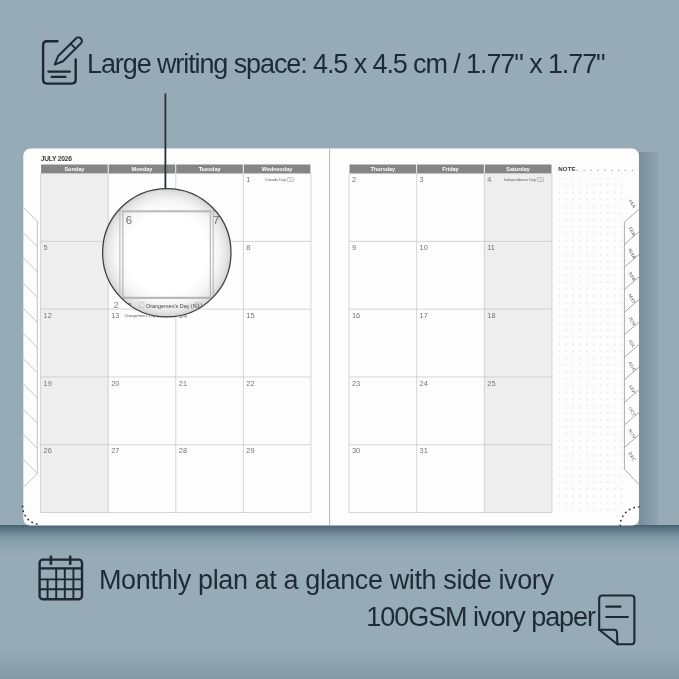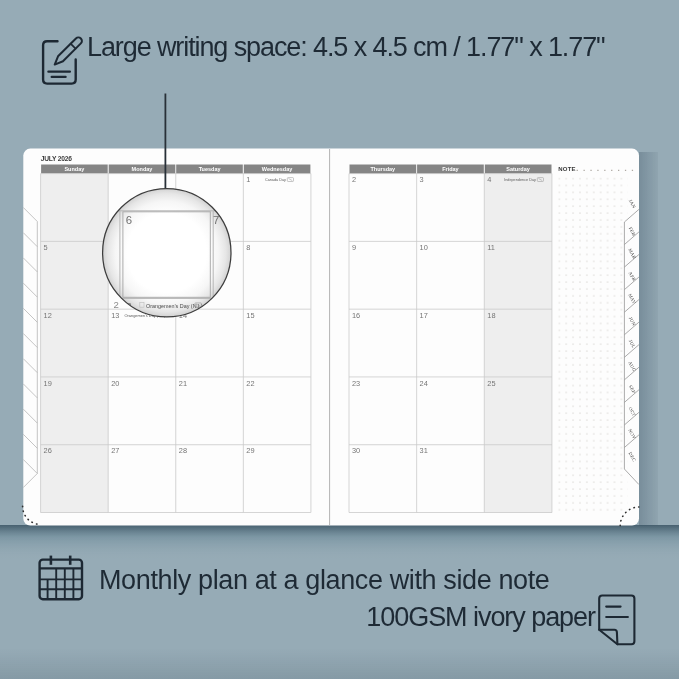--- a/index.html
+++ b/index.html
@@ -12,21 +12,21 @@
 
 <svg class="abs" style="left:40px;top:33px" width="46" height="56" viewBox="40 33 46 56">
 <g fill="none" stroke="#1d2833" stroke-linecap="round" stroke-linejoin="round">
 <path d="M 57.5,41.2 H 47.1 Q 43.1,41.2 43.1,45.2 V 79.6 Q 43.1,83.6 47.1,83.6 H 71.7 Q 75.7,83.6 75.7,79.6 V 59.5" stroke-width="2.4"></path>
 <path d="M 62.97,61.27 L 80.87,43.37 A 3.5,3.5 0 0 0 75.92,38.42 L 58.02,56.32 L 54.7,64.6 Z" stroke-width="2.0"></path>
 <path d="M 75.57,48.67 L 70.62,43.72" stroke-width="1.7"></path>
 <path d="M 48.4,71.7 H 69.9 M 51.7,76.9 H 65.6" stroke-width="2.3"></path>
 </g>
   </svg>
 
-<div class="abs cap" style="left:87px;top:32px;letter-spacing:-1.1px">Large writing space: 4.5 x 4.5 cm / 1.77" x 1.77"</div>
+<div class="abs cap" style="left:87px;top:49px;letter-spacing:-1.1px">Large writing space: 4.5 x 4.5 cm / 1.77" x 1.77"</div>
 <svg class="abs" style="left:0;top:0" width="679" height="679" viewBox="0 0 679 679">
 <defs>
 <radialGradient id="lens" cx="0.5" cy="0.5" r="0.5">
 <stop offset="0%" stop-color="#ffffff"></stop>
         <stop offset="62%" stop-color="#ffffff"></stop>
 <stop offset="80%" stop-color="#f6f6f6"></stop>
         <stop offset="92%" stop-color="#e6e6e6"></stop>
 <stop offset="100%" stop-color="#d2d2d2"></stop>
       </radialGradient>
 <clipPath id="lensClip">
@@ -257,21 +257,21 @@
 <line x1="11.6" y1="27.4" x2="11.6" y2="47"></line>
 <line x1="20.2" y1="16.4" x2="20.2" y2="47"></line>
 <line x1="28.8" y1="16.4" x2="28.8" y2="47"></line>
 <line x1="37.4" y1="16.4" x2="37.4" y2="47"></line>
 <line x1="3.6" y1="27.4" x2="46" y2="27.4"></line>
 <line x1="3.6" y1="37.3" x2="46" y2="37.3"></line>
 </g>
     </g>
   </svg>
 
-<div class="abs cap" style="left:99px;top:565px;letter-spacing:-0.38px">Monthly plan at a glance with side note</div>
+<div class="abs cap" style="left:99px;top:565px;letter-spacing:-0.38px">Monthly plan at a glance with side ivory</div>
 
 <div class="abs cap" style="right:84px;top:602px;letter-spacing:-1.05px">100GSM ivory paper</div>
 
 <svg class="abs" style="left:595px;top:591px" width="44" height="58" viewBox="0 0 44 58">
 <g fill="none" stroke="#1d2833" stroke-width="2.1" stroke-linecap="round" stroke-linejoin="round">
 <path d="M 7.2,4.5 H 36.4 Q 39.4,4.5 39.4,7.5 V 50.2 Q 39.4,53.2 36.4,53.2 H 22.4 L 4.2,38.7 V 7.5 Q 4.2,4.5 7.2,4.5 Z"></path>
 <path d="M 4.2,38.7 H 19.4 Q 21.8,38.7 21.9,41.2 L 22.4,53.2"></path>
 <path d="M 11.2,15.6 H 25.6 M 11.2,26 H 32.9"></path>
 </g>
   </svg>

